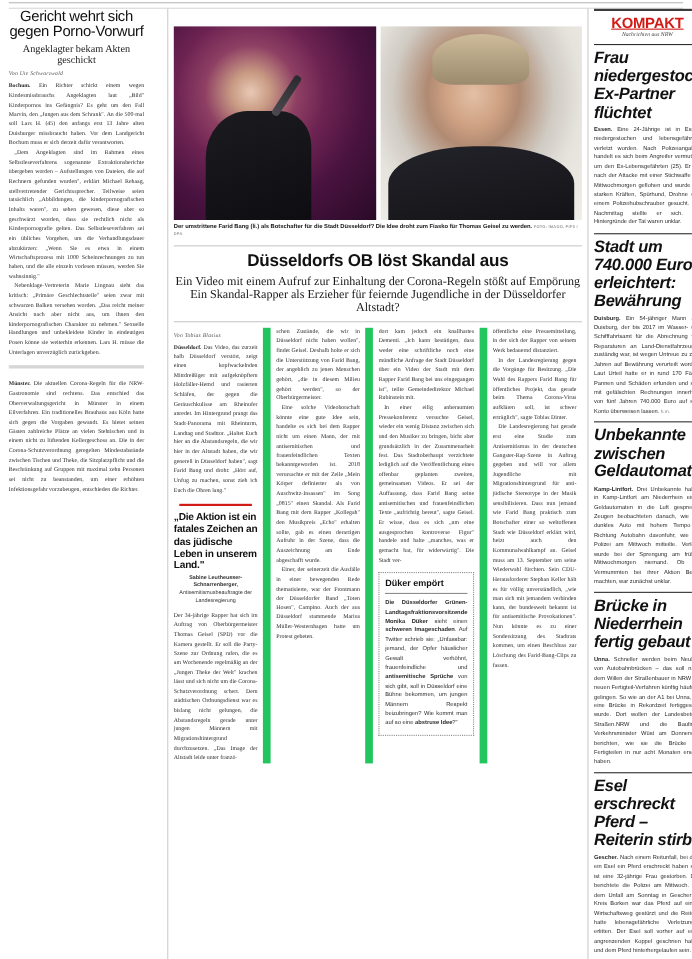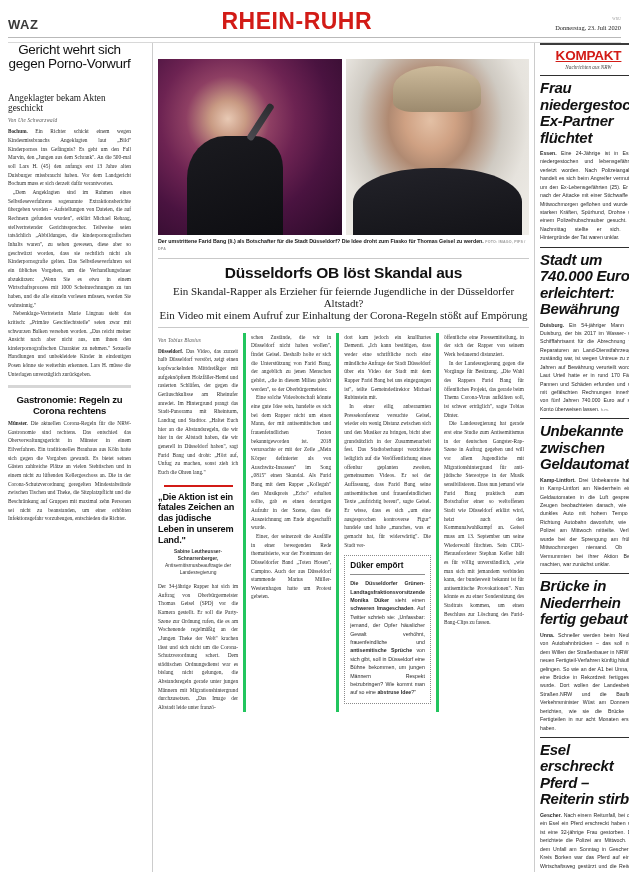--- a/index.html
+++ b/index.html
@@ -48,21 +48,21 @@
   .dateline{font-weight:bold;font-size:5.2px;}
 
   .rule-thin{height:1px;background:#c9c9c9;margin:6px 0;}
   .rule-grey{height:3px;background:#d6d6d6;margin:7px 0;}
 
   
   .hl-left{font-family:"Liberation Sans",sans-serif;font-weight:normal;
     font-size:13.5px;line-height:1.06;text-align:center;color:#111;
     letter-spacing:-.3px;}
   .sub-left{font-family:"Liberation Serif",serif;font-size:9.3px;
-    line-height:1.12;margin-top:21px;color:#1a1a1a;}
+    text-align:center;line-height:1.12;margin-top:3px;color:#1a1a1a;}
   .hl-left-sm{font-family:"Liberation Sans",sans-serif;font-weight:bold;
     font-size:9.6px;line-height:1.08;text-align:center;color:#111;
     letter-spacing:-.2px;}
 
   
   .photo-row{display:flex;gap:4px;}
   .photo{position:relative;overflow:hidden;}
   .ph-farid{flex:1;height:176px;background:
      radial-gradient(ellipse at 38% 34%, #e8c9b4 0%, #c89a83 11%, #8e3f63 26%, #6d2352 42%, #4a1340 64%, #2a0a28 100%);}
   .ph-farid:after{content:"";position:absolute;left:16%;top:44%;width:52%;height:60%;
@@ -124,36 +124,28 @@
 
   
   .bottom-wrap{padding:0 8px;box-sizing:border-box;}
   .bot-rule{height:3px;background:#d6d6d6;margin:6px 0 7px 0;}
   .hl-bottom{font-family:"Liberation Sans",sans-serif;font-weight:bold;
     font-size:17px;line-height:1.05;text-align:center;color:#111;
     letter-spacing:-.4px;}
   .bot-hr{height:1px;background:#c9c9c9;margin:5px 0 5px 0;}
   .bot-cols{display:flex;gap:0;}
   .bcol{flex:1;padding:0 5px;box-sizing:border-box;}
-  .bcol + .bcol{border-left:3px solid #22c55e;}
+  .bcol + .bcol{border-left:7px solid #22c55e;}
   .bcol:first-child{padding-left:0;}
 </style>
 </head>
 <body>
 
 <div class="page">
 
-  <div class="masthead">
-    <div class="waz">WAZ</div>
-    <div class="section-title">RHEIN-RUHR</div>
-    <div class="mh-right">
-      <div class="mh-tiny">WRU</div>
-      <div class="mh-date">Donnerstag, 23. Juli 2020</div>
-    </div>
-  </div>
   <div class="mh-rule"></div>
   <div class="mh-rule2"></div>
 
   <div class="body-grid">
 
     <div class="col-left">
 
       <div>
         <div class="hl-left">Gericht wehrt sich gegen Porno-Vorwurf</div>
         <div class="sub-left">Angeklagter bekam Akten geschickt</div>
@@ -161,21 +153,20 @@
         <div class="bodytext">
           <p><span class="dateline">Bochum.</span><span> Ein Richter schickt einem wegen Kindesmissbrauchs Angeklagten laut „Bild" Kinderpornos ins Gefängnis? Es geht um den Fall Marvin, den „Jungen aus dem Schrank". An die 500-mal soll Lars H. (45) den anfangs erst 13 Jahre alten Duisburger missbraucht haben. Vor dem Landgericht Bochum muss er sich derzeit dafür verantworten.</span></p>
           <p>„Dem Angeklagten sind im Rahmen eines Selbstleseverfahrens sogenannte Extraktionsberichte übergeben worden – Aufstellungen von Dateien, die auf Rechnern gefunden wurden", erklärt Michael Rehaag, stellvertretender Gerichtssprecher. Teilweise seien tatsächlich „Abbildungen, die kinderpornografischen Inhalts waren", zu sehen gewesen, diese aber so geschwärzt worden, dass sie rechtlich nicht als Kinderpornografie gelten. Das Selbstleseverfahren sei ein übliches Vorgehen, um die Verhandlungsdauer abzukürzen: „Wenn Sie es etwa in einem Wirtschaftsprozess mit 1000 Scheinrechnungen zu tun haben, und die alle einzeln vorlesen müssen, werden Sie wahnsinnig."</p>
           <p>Nebenklage-Vertreterin Marie Lingnau sieht das kritisch: „Primäre Geschlechtsteile" seien zwar mit schwarzen Balken versehen worden. „Das reicht meiner Ansicht nach aber nicht aus, um ihnen den kinderpornografischen Charakter zu nehmen." Sexuelle Handlungen und unbekleidete Kinder in eindeutigen Posen könne sie weiterhin erkennen. Lars H. müsse die Unterlagen unverzüglich zurückgeben.</p>
         </div>
       </div>
 
       <div class="rule-grey"></div>
 
       <div>
-        <div class="hl-left-sm">Gastronomie: Regeln zu Corona rechtens</div>
         <div style="height:3px"></div>
         <div class="bodytext">
           <p><span class="dateline">Münster.</span><span> Die aktuellen Corona-Regeln für die NRW-Gastronomie sind rechtens. Das entschied das Oberverwaltungsgericht in Münster in einem Eilverfahren. Ein traditionelles Brauhaus aus Köln hatte sich gegen die Vorgaben gewandt. Es bietet seinen Gästen zahlreiche Plätze an vielen Stehtischen und in einem nicht zu lüftenden Kellergeschoss an. Die in der Corona-Schutzverordnung geregelten Mindestabstände zwischen Tischen und Theke, die Sitzplatzpflicht und die Beschränkung auf Gruppen mit maximal zehn Personen sei nicht zu beanstanden, um einer erhöhten Infektionsgefahr vorzubeugen, entschieden die Richter.</span></p>
         </div>
       </div>
     </div>
 
     <div class="col-mid">
 
       <div class="photo-row">
@@ -188,22 +179,22 @@
       </div>
       <div class="cap">
         <span>Der umstrittene Farid Bang (li.) als Botschafter für die Stadt Düsseldorf? Die Idee droht zum Fiasko für Thomas Geisel zu werden.</span>
         <span class="credit">FOTO: IMAGO, PIFS / DPA</span>
       </div>
 
       <div class="rule-thin"></div>
 
       <div class="hl-1">Düsseldorfs OB löst Skandal aus</div>
       <div class="hl-sub">
+        <div>Ein Video mit einem Aufruf zur Einhaltung der Corona-Regeln stößt auf Empörung</div>
         <div>Ein Skandal-Rapper als Erzieher für feiernde Jugendliche in der Düsseldorfer Altstadt?</div>
-        <div>Ein Video mit einem Aufruf zur Einhaltung der Corona-Regeln stößt auf Empörung</div>
       </div>
 
       <div class="bot-hr"></div>
 
       <div class="bot-cols">
 
         <div class="bcol">
           <div class="byline">Von Tobias Blasius</div>
           <div class="bodytext">
             <p><span class="dateline">Düsseldorf.</span><span> Das Video, das zurzeit halb Düsseldorf verstört, zeigt einen kopfwackelnden Mittdreißiger mit aufgeknöpftem Holzfäller-Hemd und rasierten Schläfen, der gegen die Geräuschkulisse am Rheinufer anredet. Im Hintergrund prangt das Stadt-Panorama mit Rheinturm, Landtag und Stadttor. „Haltet Euch hier an die Abstandsregeln, die wir hier in der Altstadt haben, die wir generell in Düsseldorf haben", sagt Farid Bang und droht: „Hört auf, Unfug zu machen, sonst zieh ich Euch die Ohren lang."</span></p>

